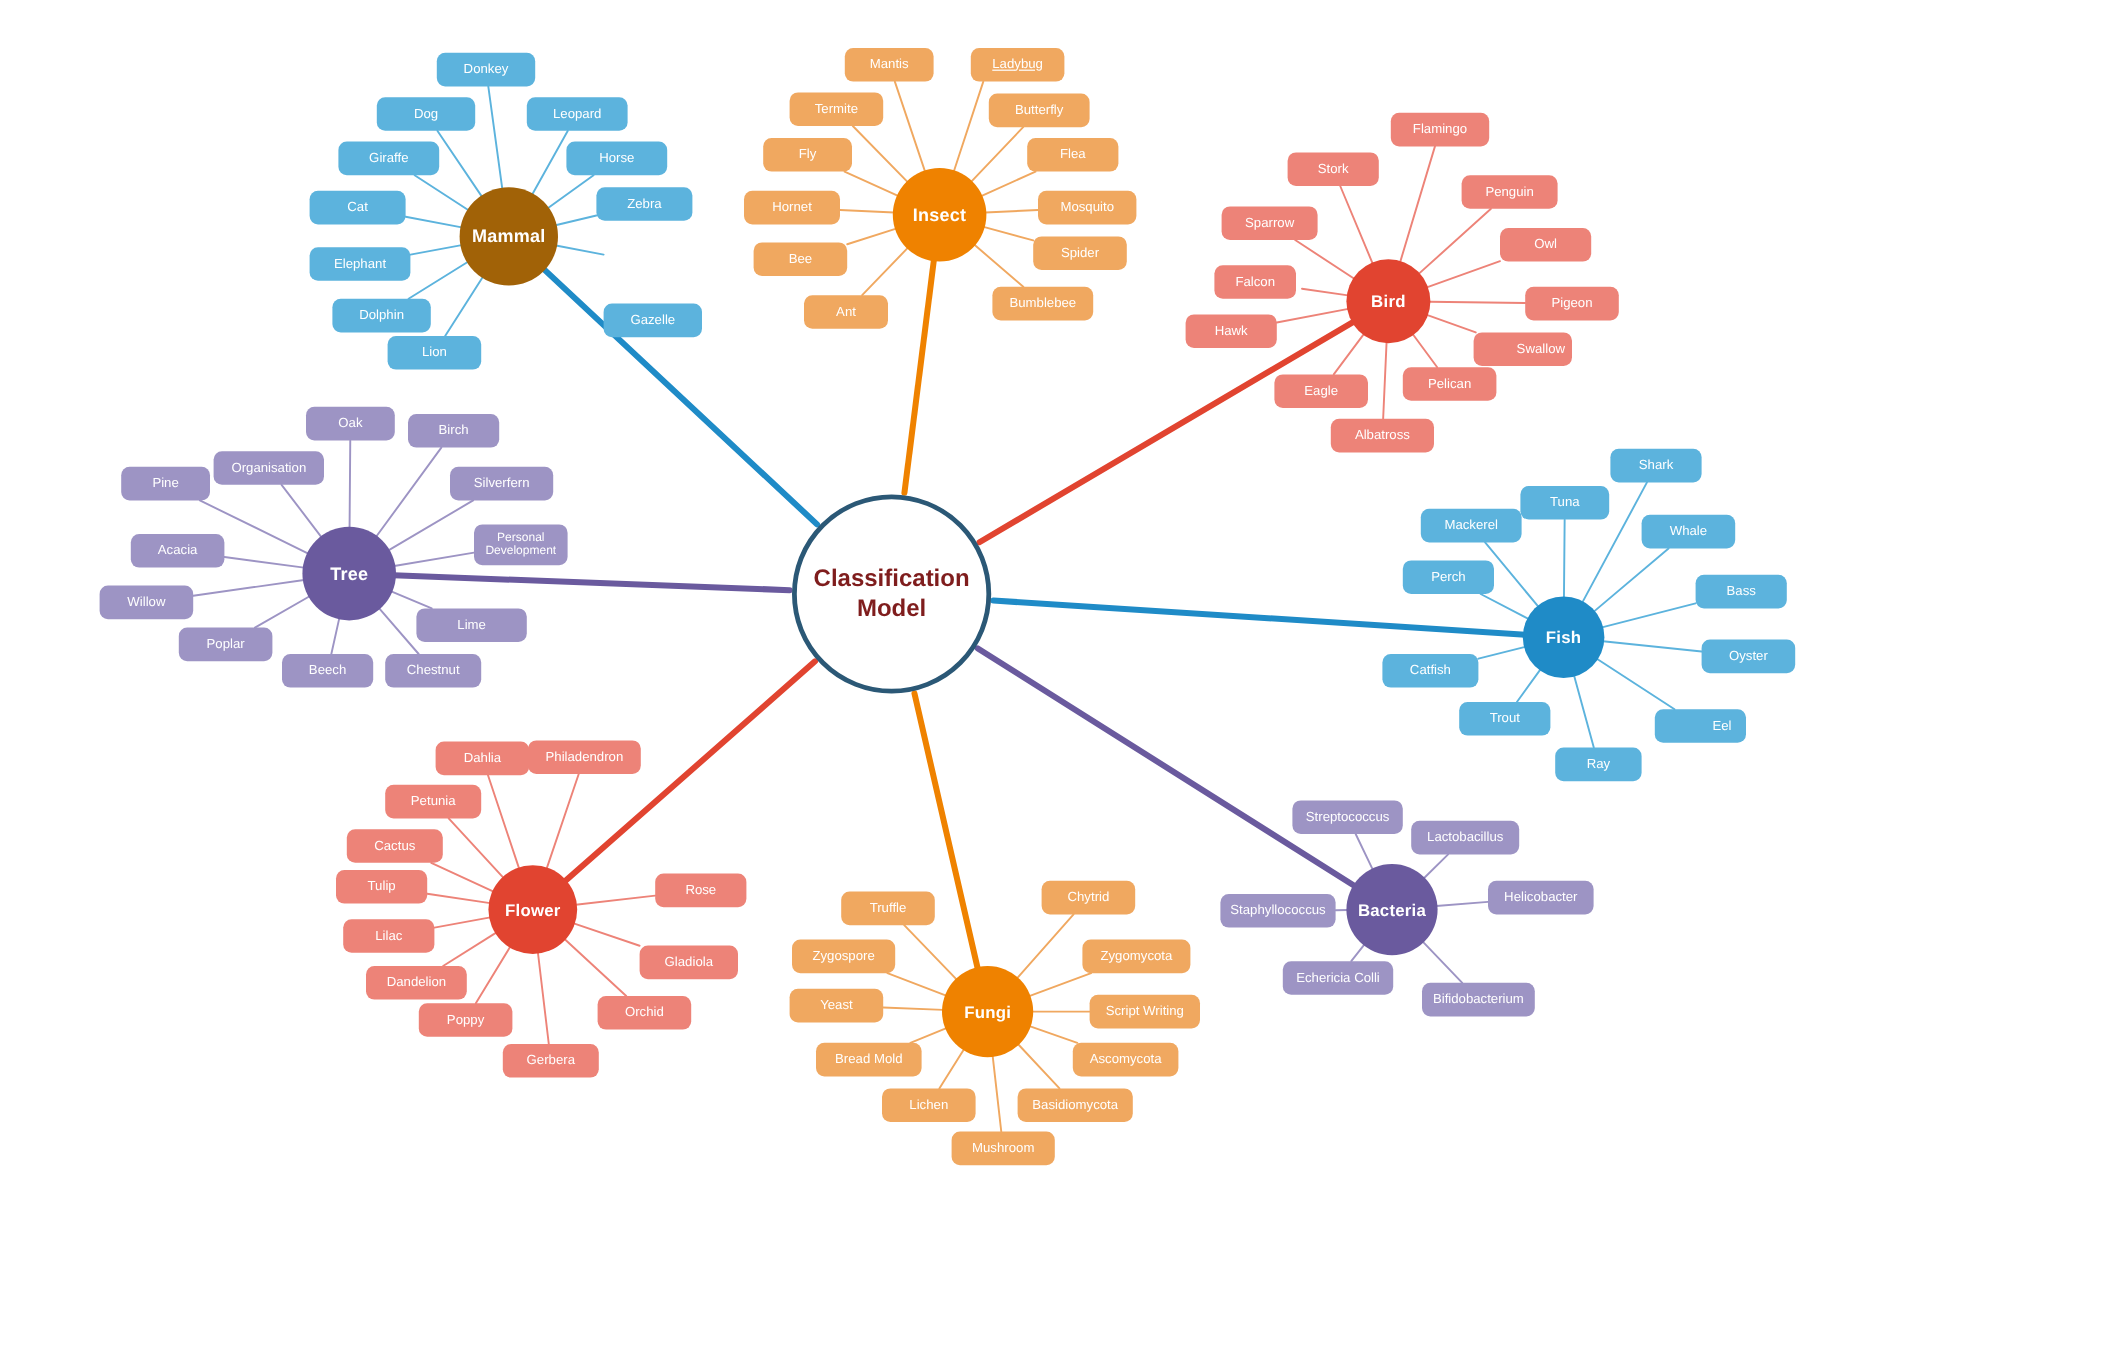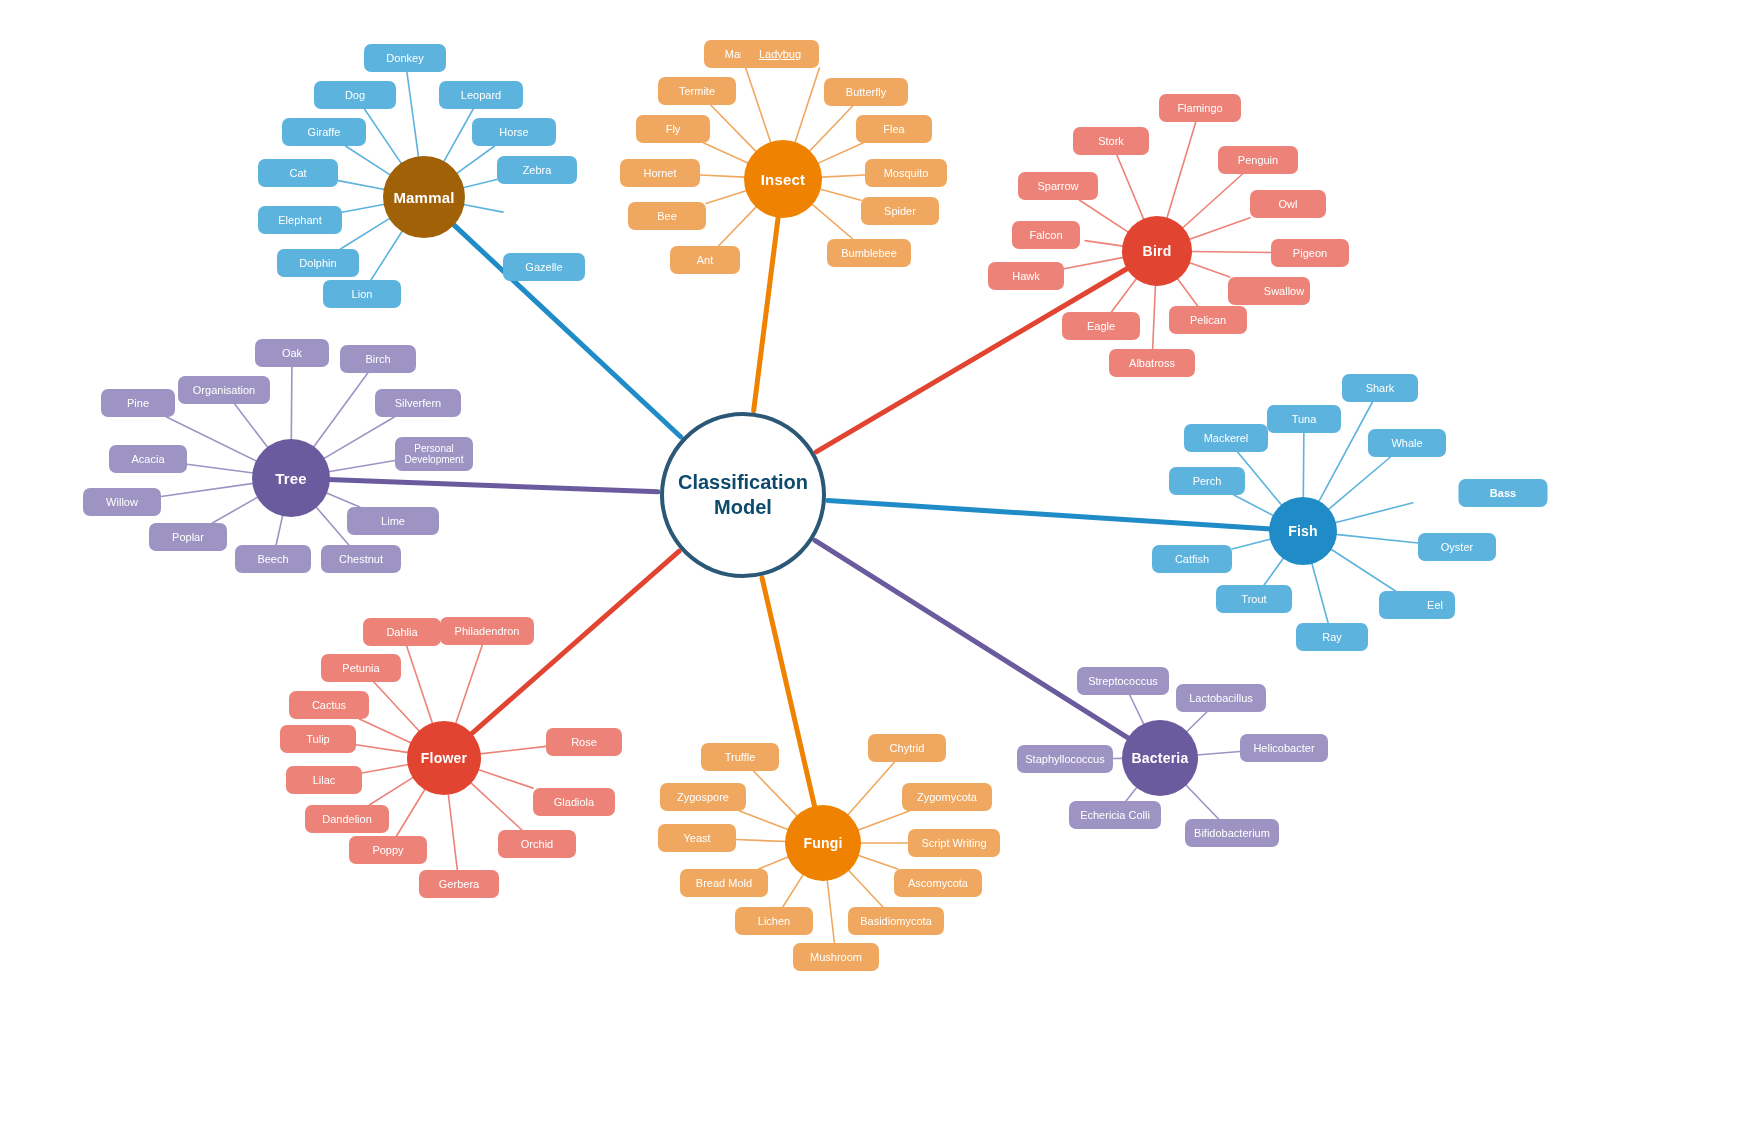--- a/index.html
+++ b/index.html
@@ -30,21 +30,21 @@
   }
   .hub {
     border-radius: 50%;
     font-weight: bold;
     letter-spacing: 0.2px;
   }
   .root {
     border-radius: 50%;
     background: #ffffff;
     border: 4px solid #2b5876;
-    color: #0c4a6e;
+    color: #7f1d1d;
     font-weight: bold;
     font-size: 20px;
     line-height: 1.25;
     width: 166px; height: 166px;
   }
   .leaf {
     border-radius: 7px;
     font-size: 11px;
     line-height: 1.15;
     padding: 3px 6px;
@@ -219,21 +219,21 @@
       </div>
       <div class="node leaf leaf-insect" style="left: 660px; top: 173px; width: 80px;">
         <span>Hornet</span>
       </div>
       <div class="node leaf leaf-insect" style="left: 667px; top: 216px; width: 78px;">
         <span>Bee</span>
       </div>
       <div class="node leaf leaf-insect" style="left: 705px; top: 260px; width: 70px;">
         <span>Ant</span>
       </div>
-      <div class="node leaf leaf-insect" style="left: 780px; top: 54px; width: 78px; text-decoration: underline;">
+      <div class="node leaf leaf-insect" style="left: 848px; top: 54px; width: 78px; text-decoration: underline;">
         <span>Ladybug</span>
       </div>
       <div class="node leaf leaf-insect" style="left: 866px; top: 92px; width: 84px;">
         <span>Butterfly</span>
       </div>
       <div class="node leaf leaf-insect" style="left: 894px; top: 129px; width: 76px;">
         <span>Flea</span>
       </div>
       <div class="node leaf leaf-insect" style="left: 906px; top: 173px; width: 82px;">
         <span>Mosquito</span>
@@ -303,21 +303,21 @@
       </div>
       <div class="node leaf leaf-fish" style="left: 1254px; top: 599px; width: 76px;">
         <span>Trout</span>
       </div>
       <div class="node leaf leaf-fish" style="left: 1332px; top: 637px; width: 72px;">
         <span>Ray</span>
       </div>
       <div class="node leaf leaf-fish" style="left: 1407px; top: 443px; width: 78px;">
         <span>Whale</span>
       </div>
-      <div class="node leaf leaf-fish" style="left: 1503px; top: 493px; width: 89px; font-weight: bold;">
+      <div class="node leaf leaf-fish" style="left: 1451px; top: 493px; width: 76px;">
         <span>Bass</span>
       </div>
       <div class="node leaf leaf-fish" style="left: 1457px; top: 547px; width: 78px;">
         <span>Oyster</span>
       </div>
       <div class="node leaf leaf-fish" style="left: 1417px; top: 605px; width: 76px; padding-left: 42px;">
         <span>Eel</span>
       </div>
       <div class="node hub hub-tree" style="left: 291px; top: 478px; width: 78px; height: 78px; font-size: 15px;">
         <span>Tree</span>

